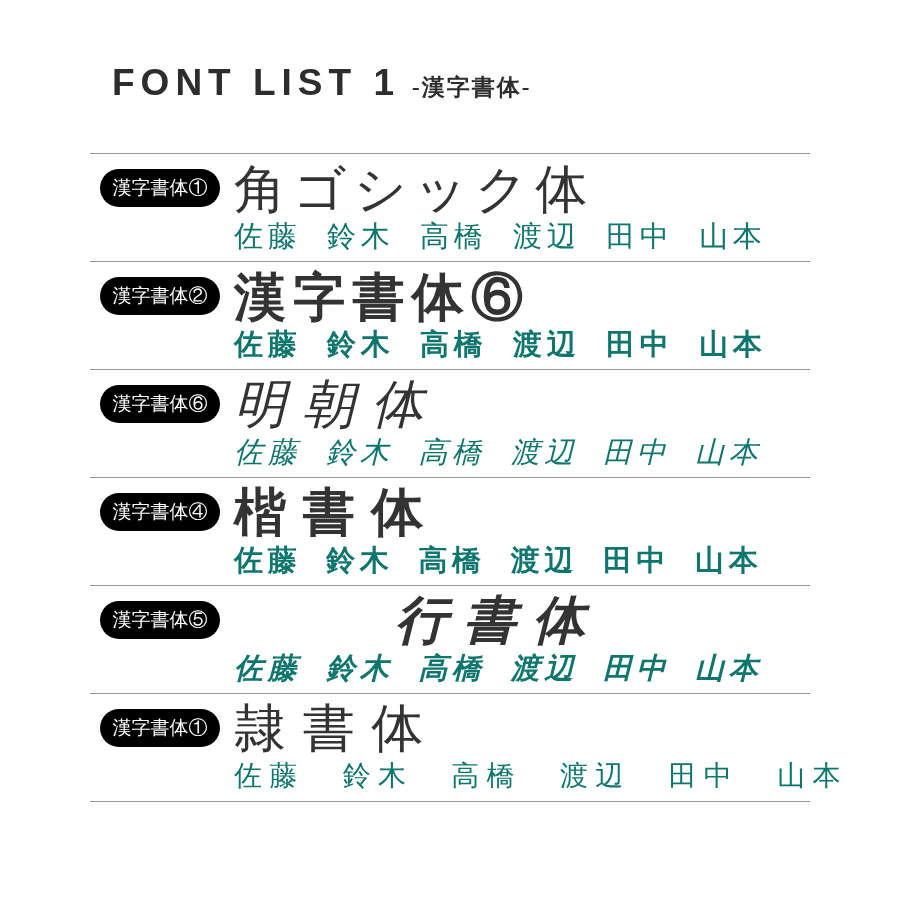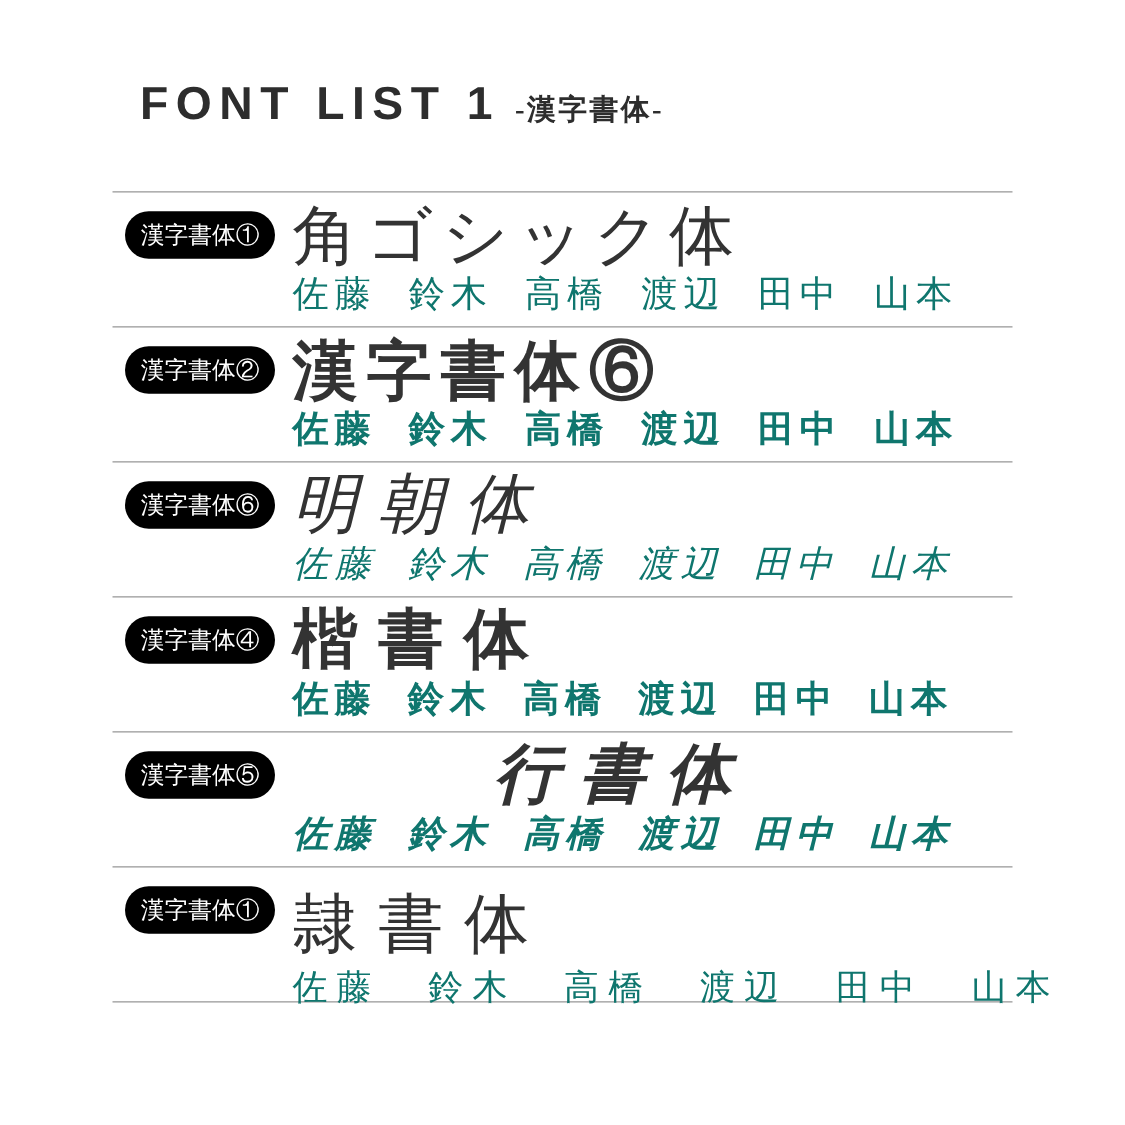--- a/index.html
+++ b/index.html
@@ -101,21 +101,21 @@
   .r-mincho .font-name { letter-spacing: 0.32em; }
   .r-kaisho .font-name, .r-kaisho .sample {
     font-family: "Liberation Serif", serif; font-weight: 700;
   }
   .r-kaisho .font-name { letter-spacing: 0.32em; }
   .r-gyosho .font-name, .r-gyosho .sample {
     font-family: "Liberation Serif", serif; font-weight: 700; font-style: italic; text-align: center;
   }
   .r-gyosho .font-name { letter-spacing: 0.32em; }
   .r-reisho .font-name, .r-reisho .sample {
-    font-family: "Liberation Serif", serif; font-weight: 400; margin-top: 12px;
+    font-family: "Liberation Serif", serif; font-weight: 400;
   }
   .r-reisho .font-name { letter-spacing: 0.32em; }
   .r-reisho .sample { letter-spacing: 0.26em; word-spacing: 0.85em; font-size: 28px; }
 </style>
 </head>
 <body>
 
 <div class="canvas">
 
   <div class="header">

